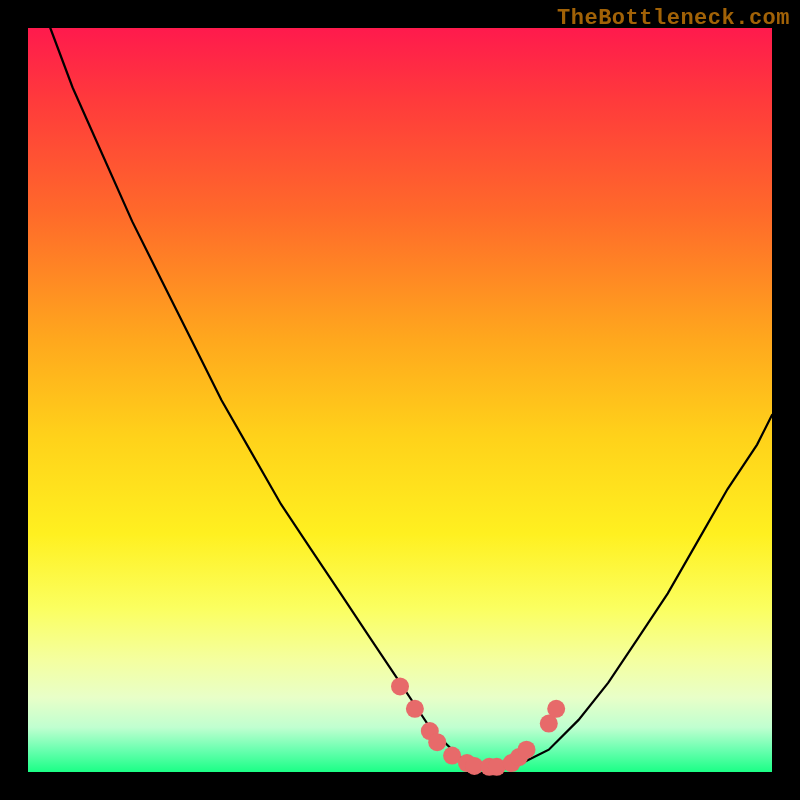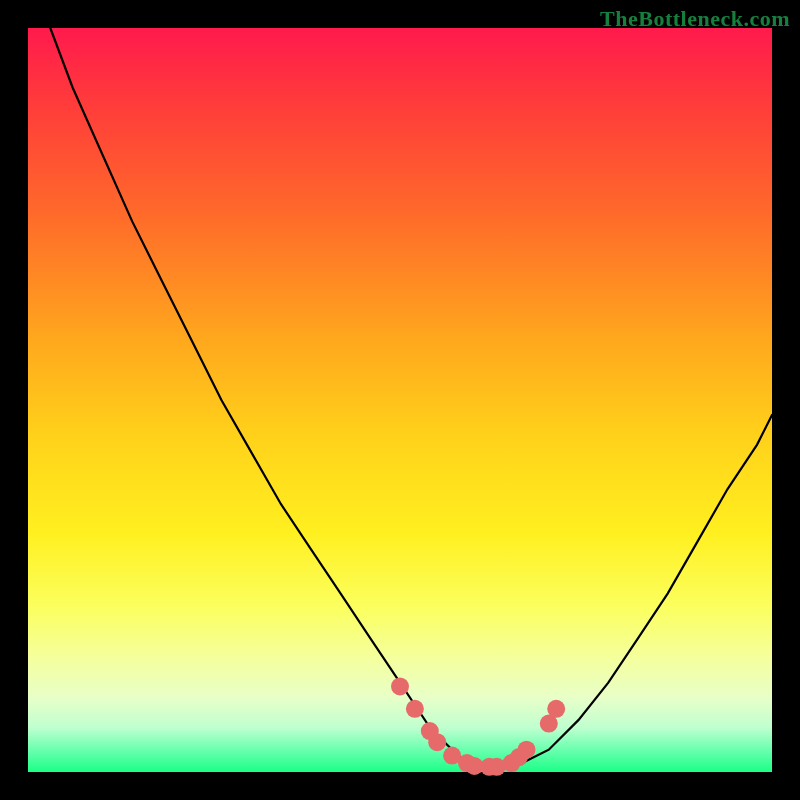--- a/index.html
+++ b/index.html
@@ -27,24 +27,24 @@
       #f4ffa0 85%,
       #e8ffc8 90%,
       #c0ffd0 94%,
       #6bffb0 97%,
       #1bff86 100%);
   }
   .watermark {
     position: absolute;
     top: 6px;
     right: 10px;
-    font-family: Liberation Serif, serif;
+    font-family: Liberation Mono, monospace;
     font-size: 22px;
     font-weight: bold;
-    color: #15803d;
+    color: #a16207;
     letter-spacing: 0.5px;
     user-select: none;
   }
   svg.plot {
     position: absolute;
     left: 28px;
     top: 28px;
     width: 744px;
     height: 744px;
     overflow: visible;

